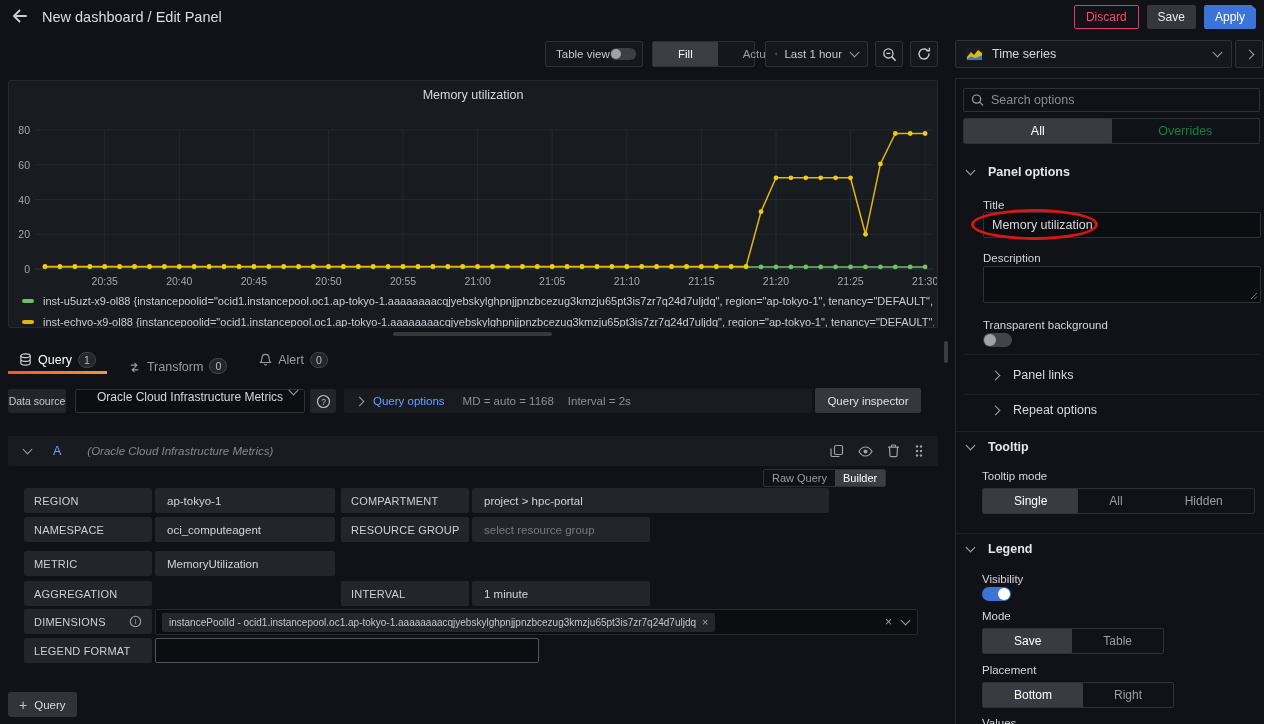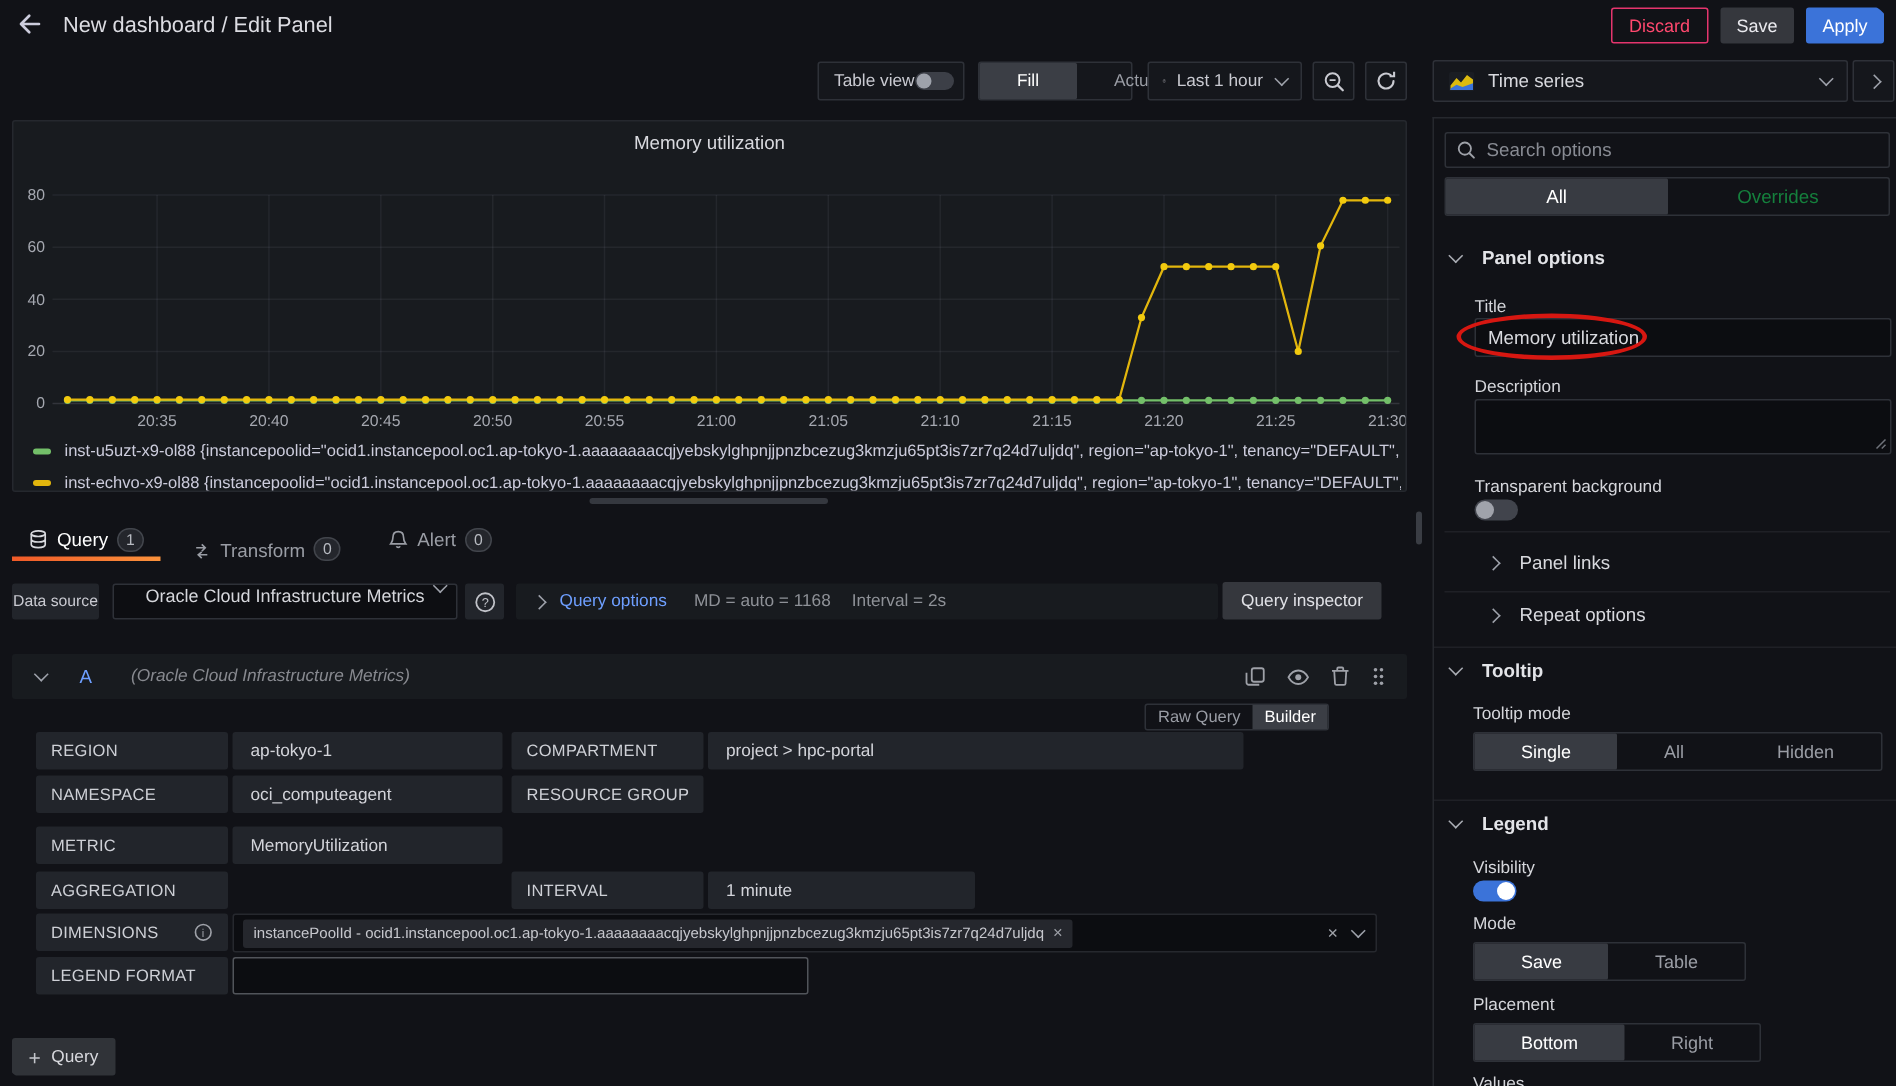--- a/index.html
+++ b/index.html
@@ -425,20 +425,21 @@
   </div>
 
   <div class="f-label" style="left:24px; top:488px; width:128px;">REGION</div>
   <div class="f-value" style="left:155px; top:488px; width:180px;">ap-tokyo-1</div>
   <div class="f-label" style="left:341px; top:488px; width:128px;">COMPARTMENT</div>
   <div class="f-value" style="left:472px; top:488px; width:357px;">project &gt; hpc-portal</div>
 
   <div class="f-label" style="left:24px; top:517px; width:128px;">NAMESPACE</div>
   <div class="f-value" style="left:155px; top:517px; width:180px;">oci_computeagent</div>
   <div class="f-label" style="left:341px; top:517px; width:128px;">RESOURCE GROUP</div>
+  <div class="f-value ph" style="left:472px; top:517px; width:178px;">select resource group</div>
 
   <div class="f-label" style="left:24px; top:551px; width:128px;">METRIC</div>
   <div class="f-value" style="left:155px; top:551px; width:180px;">MemoryUtilization</div>
 
   <div class="f-label" style="left:24px; top:581px; width:128px;">AGGREGATION</div>
   <div class="f-label" style="left:341px; top:581px; width:128px;">INTERVAL</div>
   <div class="f-value" style="left:472px; top:581px; width:178px;">1 minute</div>
 
   <div class="f-label" style="left:24px; top:609px; width:128px; justify-content:space-between;">
     <span>DIMENSIONS</span>

